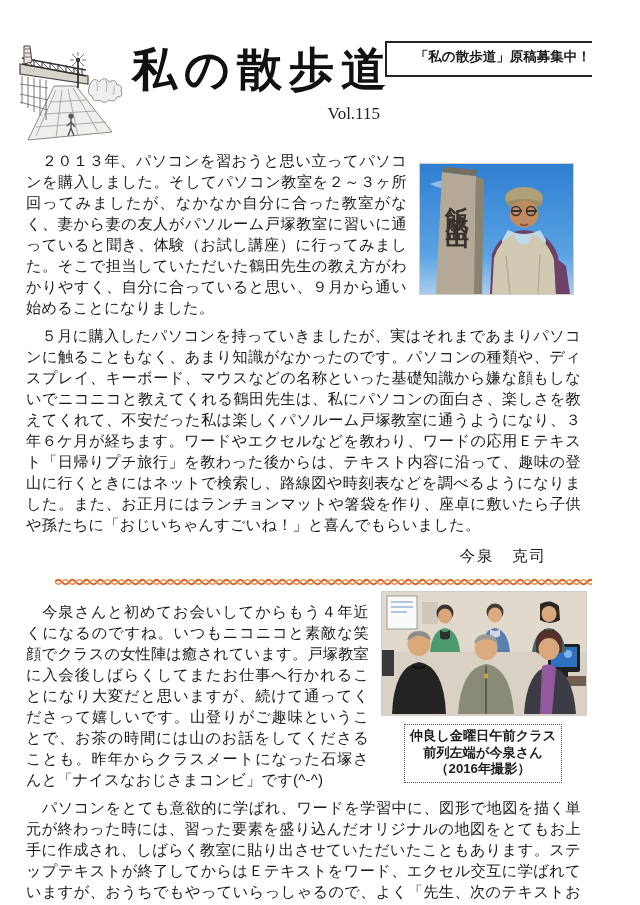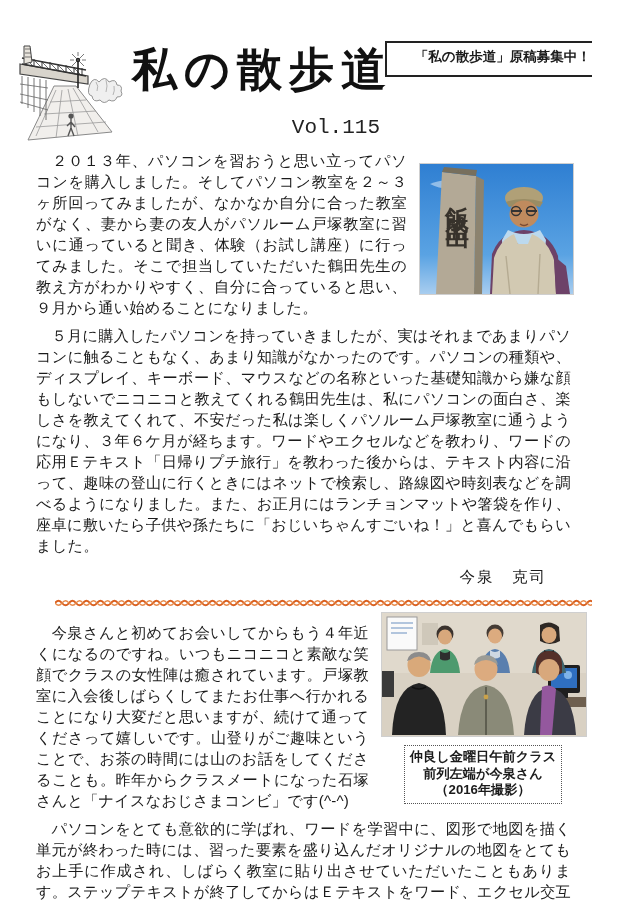--- a/index.html
+++ b/index.html
@@ -10,33 +10,33 @@
   
   .masthead{position:relative;height:145px;}
   .sketch{position:absolute;left:16px;top:32px;width:114px;height:112px;}
   .title-block{position:absolute;left:132px;top:40px;width:252px;}
   .main-title{
     margin:0;text-align:center;font-family:"DejaVu Serif","Liberation Serif",serif;
     font-weight:bold;font-size:45px;letter-spacing:7px;line-height:60px;color:#111;
     transform:scaleY(1.02);white-space:nowrap;
   }
   .vol{
-    text-align:right;font-family:Liberation Mono, monospace;
-    font-size:21px;color:#222;padding-right:4px;margin-top:16px;
+    text-align:right;font-family:Liberation Serif, serif;
+    font-size:17px;color:#222;padding-right:4px;margin-top:4px;
   }
   .recruit-box{
     position:absolute;left:385px;top:41px;width:249px;box-sizing:border-box;
     border:2px solid #222;padding:4px 7px 5px;background:#fff;
   }
   .recruit-title{font-size:13.5px;font-weight:bold;text-align:center;margin:1px 0 4px;}
   .recruit-body{font-size:12.3px;line-height:16.6px;text-align:justify;}
   
   .article{padding:5px 7px 0 22px;}
   .article p, .reply p{
-    margin:0 14px 7px;font-size:15.2px;line-height:21px;text-align:justify;
+    margin:0 4px 7px;font-size:15.2px;line-height:21px;text-align:justify;
     letter-spacing:0.2px;
   }
   .photo-float{float:right;width:153px;margin:13px 13px 2px 12px;text-align:center;}
   .photo-frame{display:block;border:1px solid #cfcfcf;}
   .photo-caption{font-size:13.8px;font-weight:bold;margin-top:3px;white-space:nowrap;}
   .signature{text-align:right;font-size:15.5px;padding:4px 38px 0 0;letter-spacing:2px;}
   
   .divider{padding:10px 0 14px 55px;line-height:0;}
   
   .reply{padding:0 7px 0 22px;}

